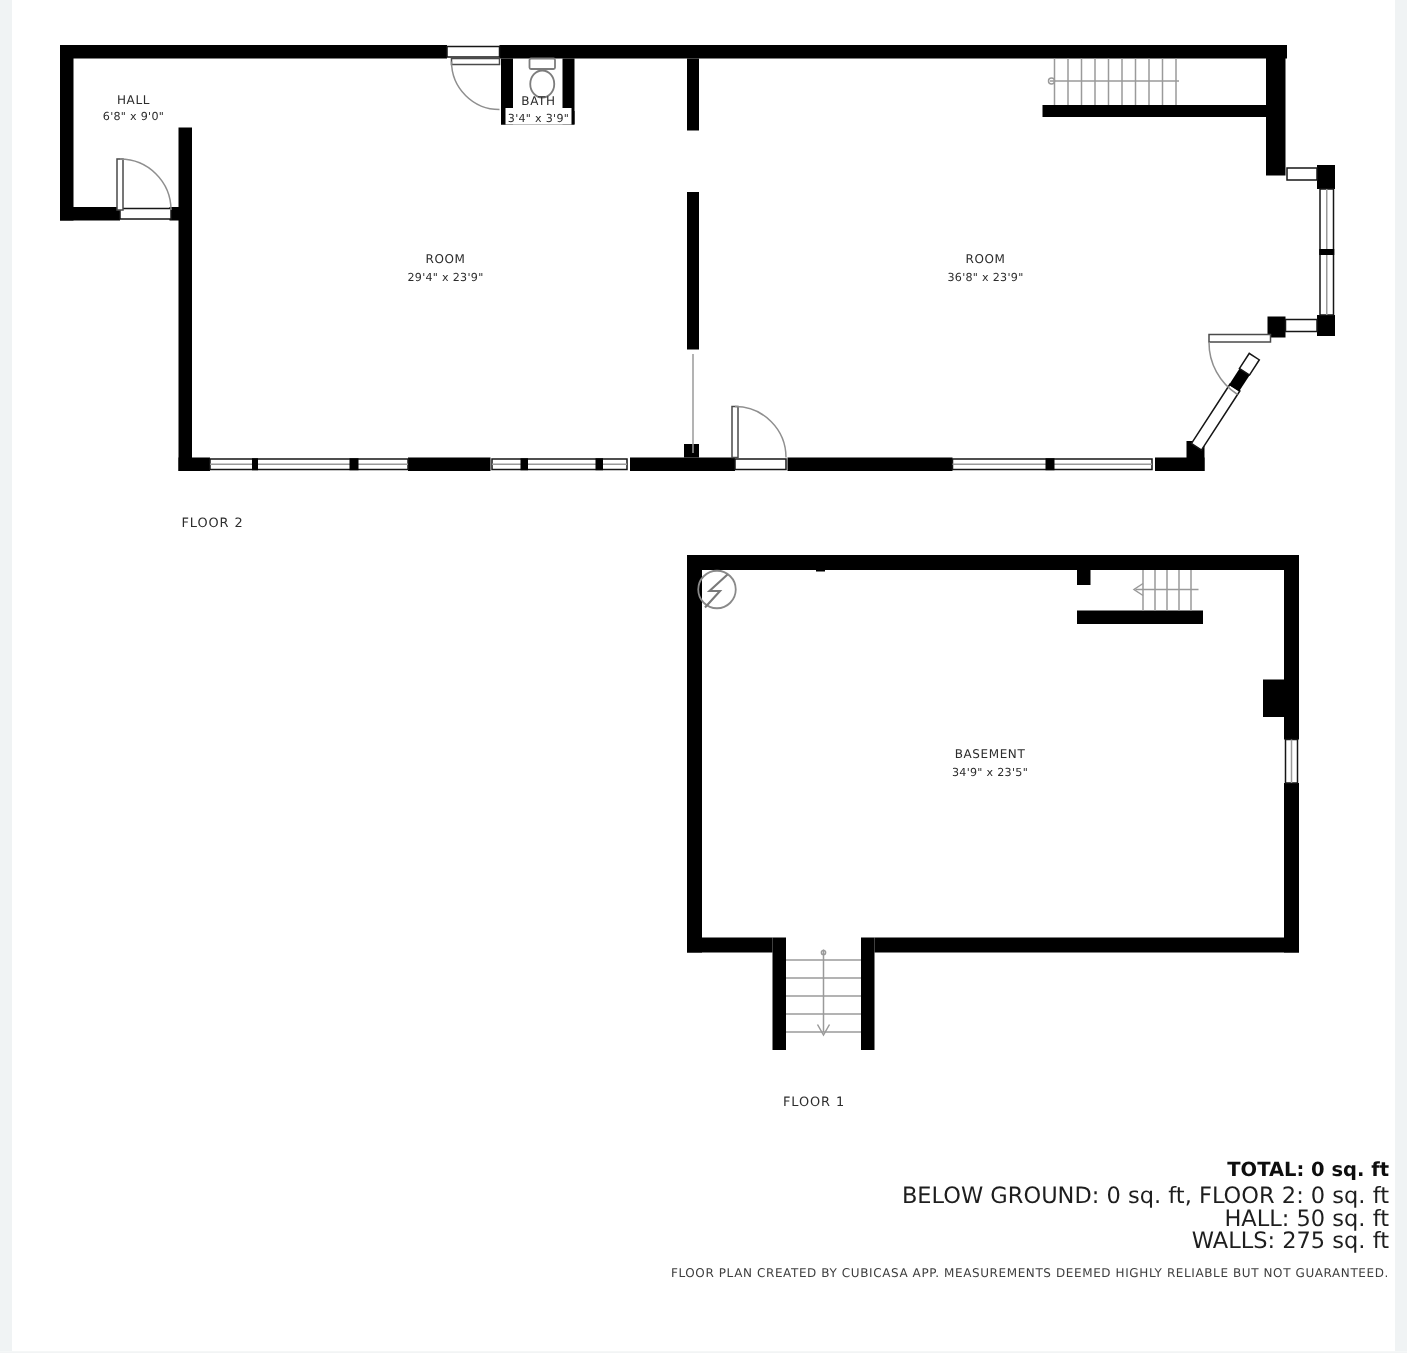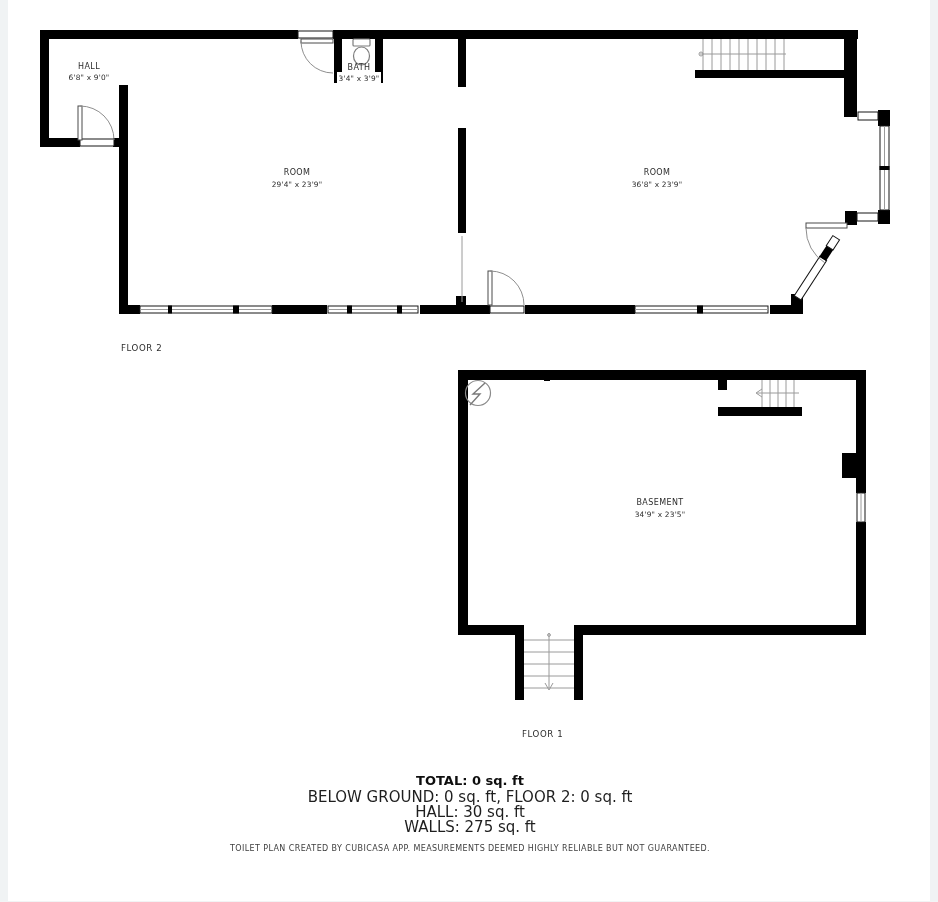--- a/index.html
+++ b/index.html
@@ -11,21 +11,21 @@
   .win{fill:#ffffff;stroke:#161616;stroke-width:1;}
   .mull{fill:#000000;}
   .thin{stroke:#9a9a9a;stroke-width:1;fill:none;}
   .arc{stroke:#8f8f8f;stroke-width:1;fill:none;}
   .leaf{fill:#ffffff;stroke:#4a4a4a;stroke-width:1;}
   .fix{fill:#ffffff;stroke:#7d7d7d;stroke-width:1.2;}
   text{fill:#2c2c2c;}
   .rl{font-size:8px;text-anchor:middle;letter-spacing:.4px;}
   .rd{font-size:7.4px;text-anchor:middle;letter-spacing:.2px;}
   .fl{font-size:8.6px;letter-spacing:.6px;}
-  .summary{position:absolute;top:773px;left:0;right:12px;text-align:center;color:#1e1e1e;margin-left:14px;}
+  .summary{position:absolute;top:773px;left:0;right:12px;text-align:right;color:#1e1e1e;margin-left:14px;}
   .s-total{font-size:13px;font-weight:bold;color:#0e0e0e;margin:0 0 2px 0;}
   .s-line{font-size:15px;line-height:14.9px;margin:0;}
   .s-note{font-size:8px;letter-spacing:.4px;color:#3e3e3e;margin-top:9px;}
 </style>
 </head>
 <body>
 
 <div class="canvas">
   <div class="gutter left"></div>
   <div class="gutter right"></div>
@@ -208,17 +208,17 @@
 
       <text class="rl" x="660" y="505">BASEMENT</text>
       <text class="rd" x="660" y="517">34'9" x 23'5"</text>
       <text class="fl" x="522" y="737">FLOOR 1</text>
     </g>
   </svg>
 
   <div class="summary">
     <div class="s-total">TOTAL: 0 sq. ft</div>
     <div class="s-line">BELOW GROUND: 0 sq. ft, FLOOR 2: 0 sq. ft</div>
-    <div class="s-line">HALL: 30 sq. ft</div>
+    <div class="s-line">HALL: 50 sq. ft</div>
     <div class="s-line">WALLS: 275 sq. ft</div>
-    <div class="s-note">TOILET PLAN CREATED BY CUBICASA APP. MEASUREMENTS DEEMED HIGHLY RELIABLE BUT NOT GUARANTEED.</div>
+    <div class="s-note">FLOOR PLAN CREATED BY CUBICASA APP. MEASUREMENTS DEEMED HIGHLY RELIABLE BUT NOT GUARANTEED.</div>
   </div>
 </div>
 
 </body></html>

